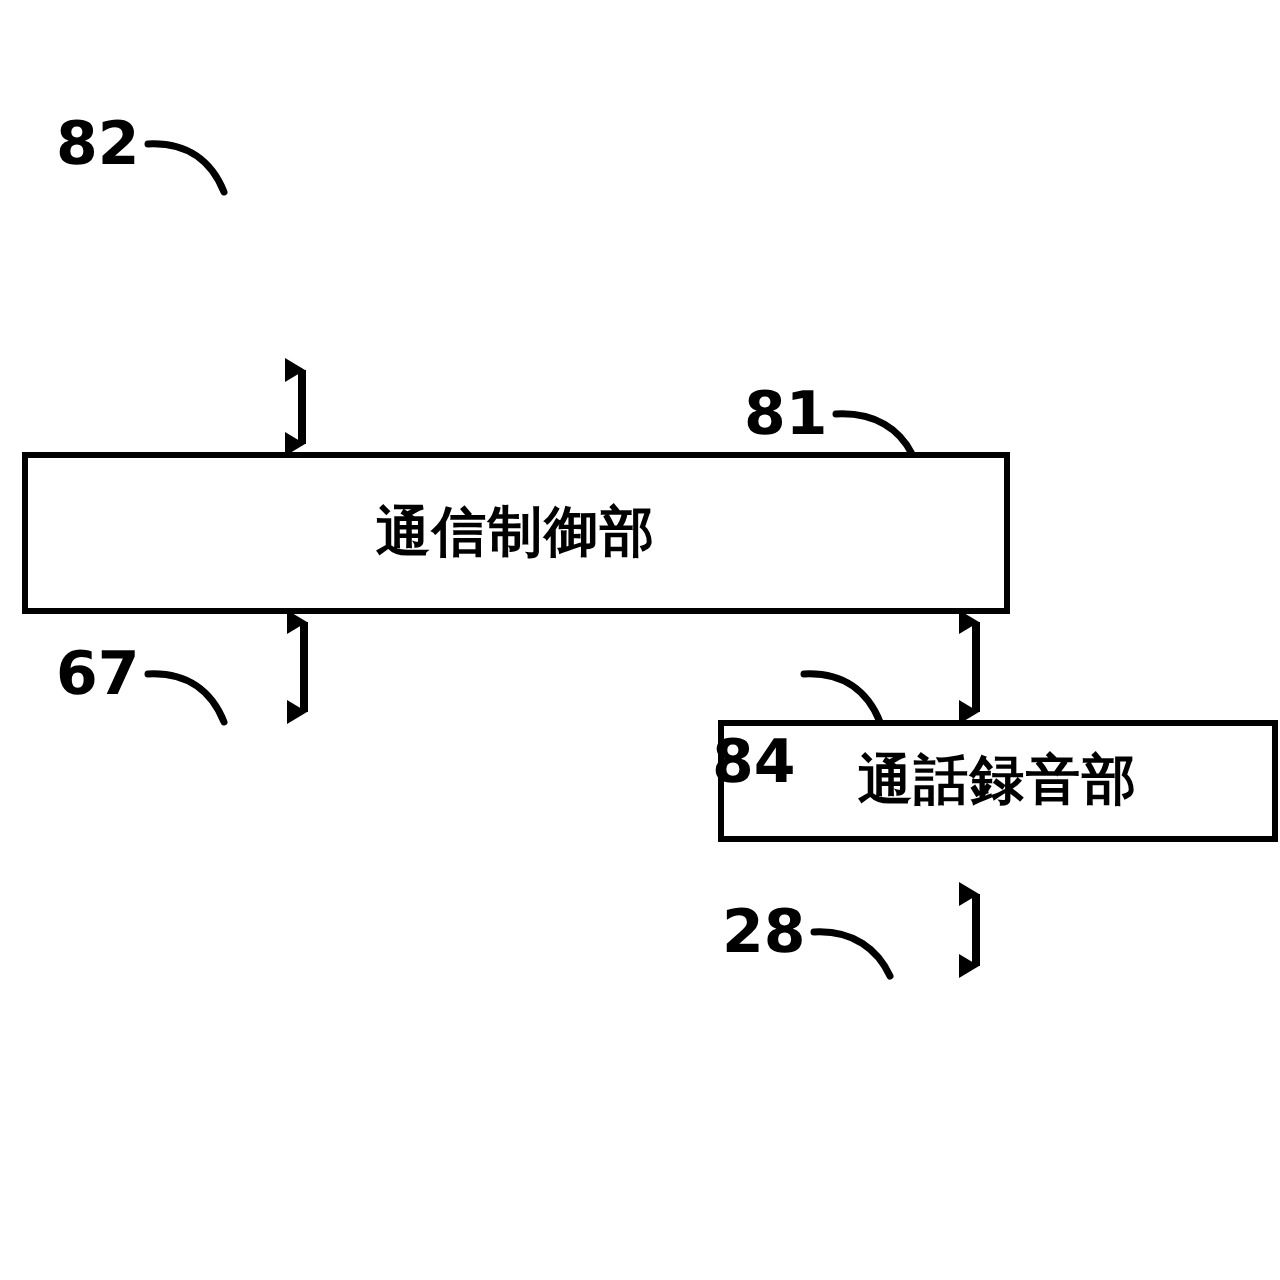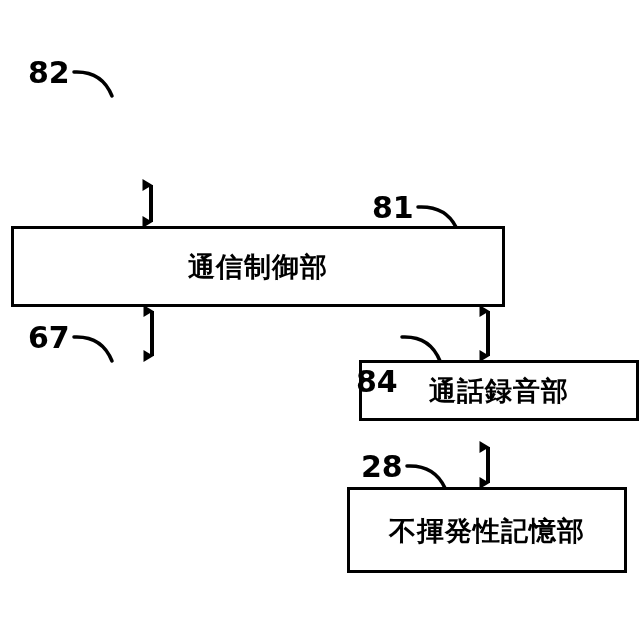--- a/index.html
+++ b/index.html
@@ -89,23 +89,20 @@
 
   <div class="node-box" style="left:11px; top:226px; width:494px; height:81px;">
     <span class="node-label">通信制御部</span>
   </div>
 
 
   <div class="node-box" style="left:347px; top:360px; width:280px; height:61px;margin-left:12px;">
     <span class="node-label">通話録音部</span>
   </div>
 
-  <div class="node-box" style="left:347px; top:487px; width:280px; height:86px;">
-    <span class="node-label">不揮発性記憶部</span>
-  </div>
 
   <span class="ref-number" style="left:28px; top:58px;">82</span>
   <span class="ref-number" style="left:372px; top:193px;text-align:right;">81</span>
   <span class="ref-number" style="left:28px; top:323px;">67</span>
   <span class="ref-number" style="left:356px; top:323px;margin-top:44px;">84</span>
   <span class="ref-number" style="left:361px; top:452px;">28</span>
 
 </div>
 
 </body></html>

